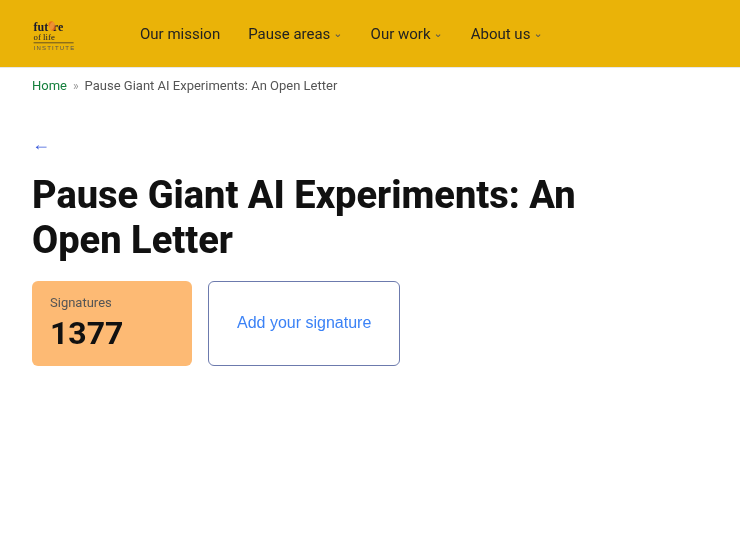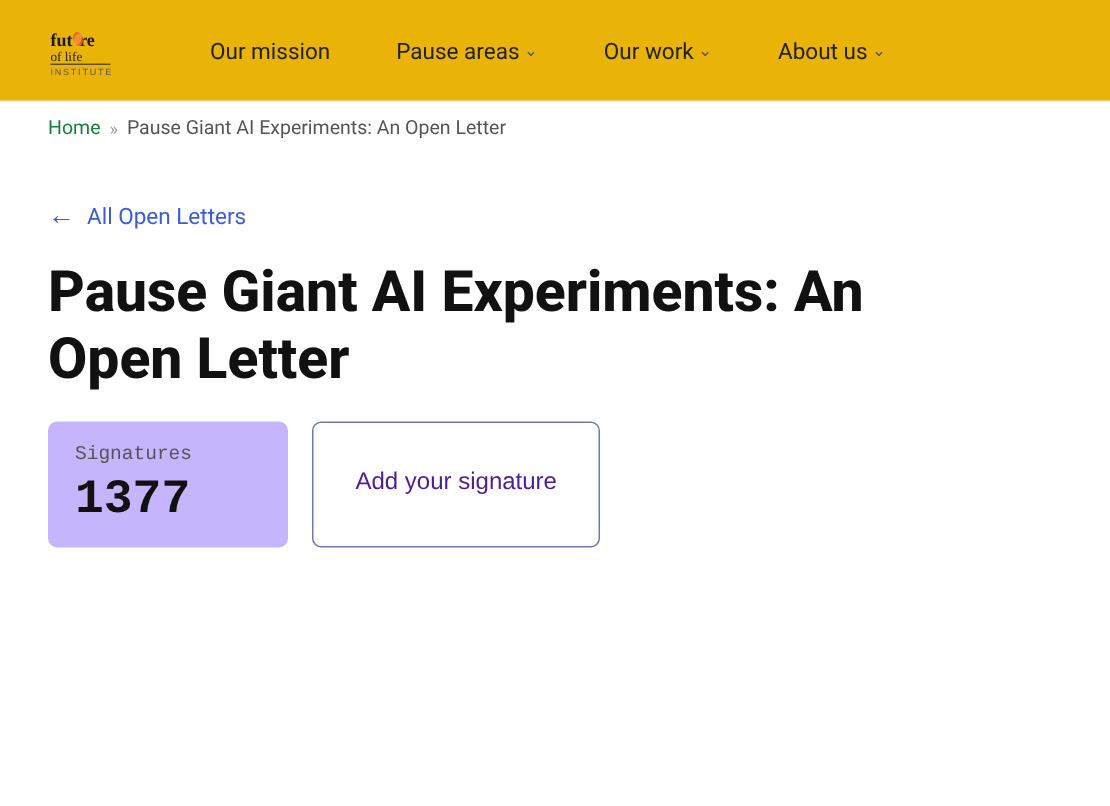--- a/index.html
+++ b/index.html
@@ -20,21 +20,21 @@
       margin-right: 36px;
       flex-shrink: 0;
     }
     .logo-svg {
       width: 72px;
       height: 48px;
     }
     nav {
       display: flex;
       align-items: center;
-      gap: 44px;
+      gap: 28px;
     }
     .nav-item {
       font-size: 15px;
       color: #222;
       cursor: pointer;
       display: flex;
       align-items: center;
       gap: 3px;
       white-space: nowrap;
       text-decoration: none;
@@ -102,42 +102,41 @@
     }
 
     
     .signatures-row {
       display: flex;
       align-items: stretch;
       gap: 16px;
     }
 
     .signatures-box {
-      background: #c4b5fd;
+      background: #fdba74;
       border-radius: 6px;
       padding: 14px 28px 14px 18px;
       min-width: 160px;
-      font-family: Liberation Mono, monospace;
     }
     .signatures-label {
       font-size: 13px;
       color: #555;
       margin-bottom: 4px;
     }
     .signatures-count {
       font-size: 32px;
       font-weight: 700;
       color: #111;
     }
 
     .add-signature-btn {
       border: 1.5px solid #6c7aad;
       border-radius: 6px;
       background: #fff;
-      color: #4c1d95;
+      color: #3b82f6;
       font-size: 16px;
       font-weight: 500;
       padding: 17px 28px;
       cursor: pointer;
       text-align: left;
       min-width: 130px;
       display: flex;
       align-items: center;
       justify-content: center;
       line-height: 1.3;
@@ -186,21 +185,20 @@
 
 <div class="breadcrumb-bar">
   <a class="breadcrumb-link">Home</a>
   <span class="breadcrumb-sep">»</span>
   <span class="breadcrumb-current">Pause Giant AI Experiments: An Open Letter</span>
 </div>
 
 <main class="main-content">
   <a class="back-link">
     <span class="back-arrow">←</span>
-    <span>All Open Letters</span>
   </a>
 
   <h1 class="page-title">Pause Giant AI Experiments: An Open Letter</h1>
 
 
   <div class="signatures-row">
     <div class="signatures-box">
       <div class="signatures-label">Signatures</div>
       <div class="signatures-count">1377</div>
     </div>

